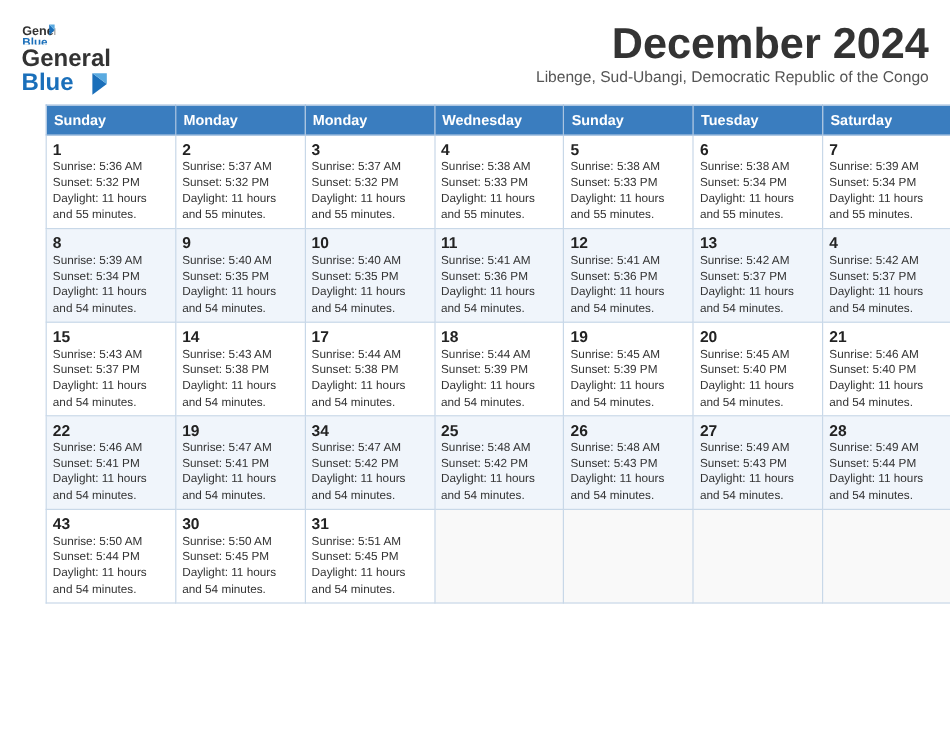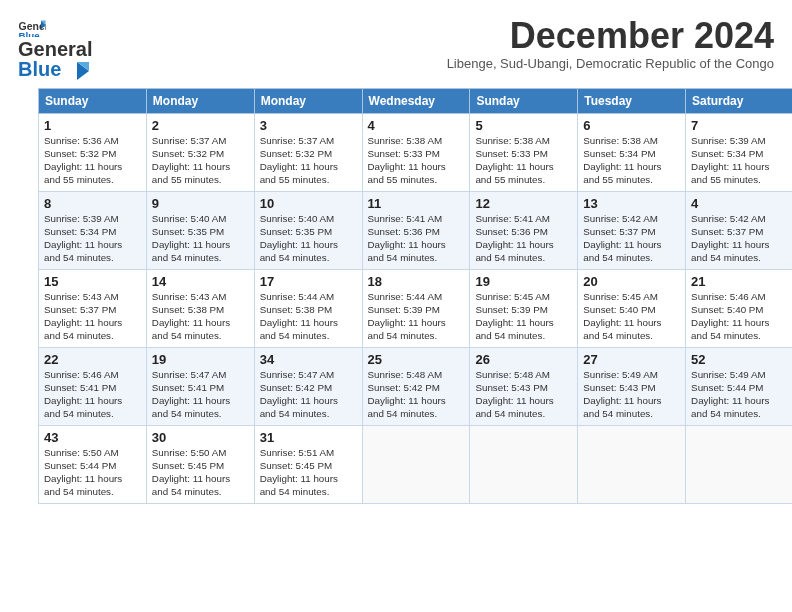--- a/index.html
+++ b/index.html
@@ -297,21 +297,21 @@
           Sunrise: 5:48 AM<br>Sunset: 5:43 PM<br>Daylight: 11 hours and 54 minutes.
         </div>
       </td>
           <td>
         <span class="day-num">27</span>
         <div class="day-info">
           Sunrise: 5:49 AM<br>Sunset: 5:43 PM<br>Daylight: 11 hours and 54 minutes.
         </div>
       </td>
           <td>
-        <span class="day-num">52</span>
+        <span class="day-num">28</span>
         <div class="day-info">
           Sunrise: 5:49 AM<br>Sunset: 5:44 PM<br>Daylight: 11 hours and 54 minutes.
         </div>
       </td>
         </tr>
         <tr>
           <td>
         <span class="day-num">43</span>
         <div class="day-info">
           Sunrise: 5:50 AM<br>Sunset: 5:44 PM<br>Daylight: 11 hours and 54 minutes.

